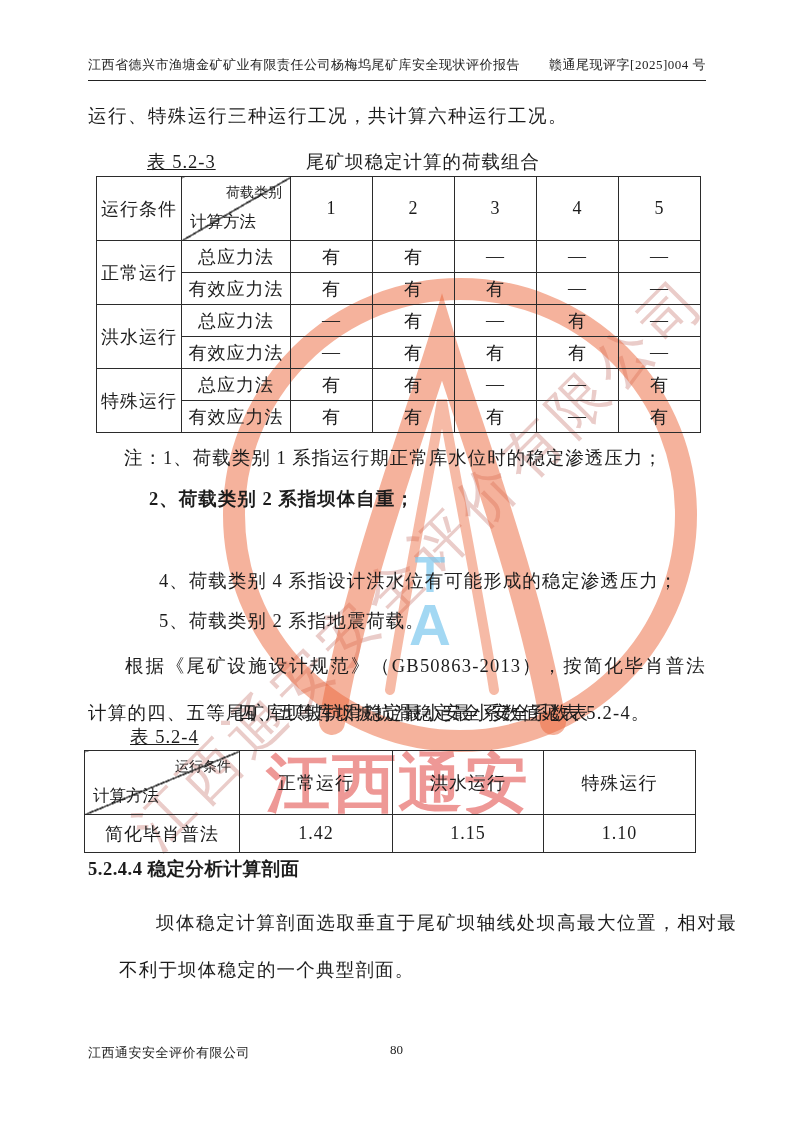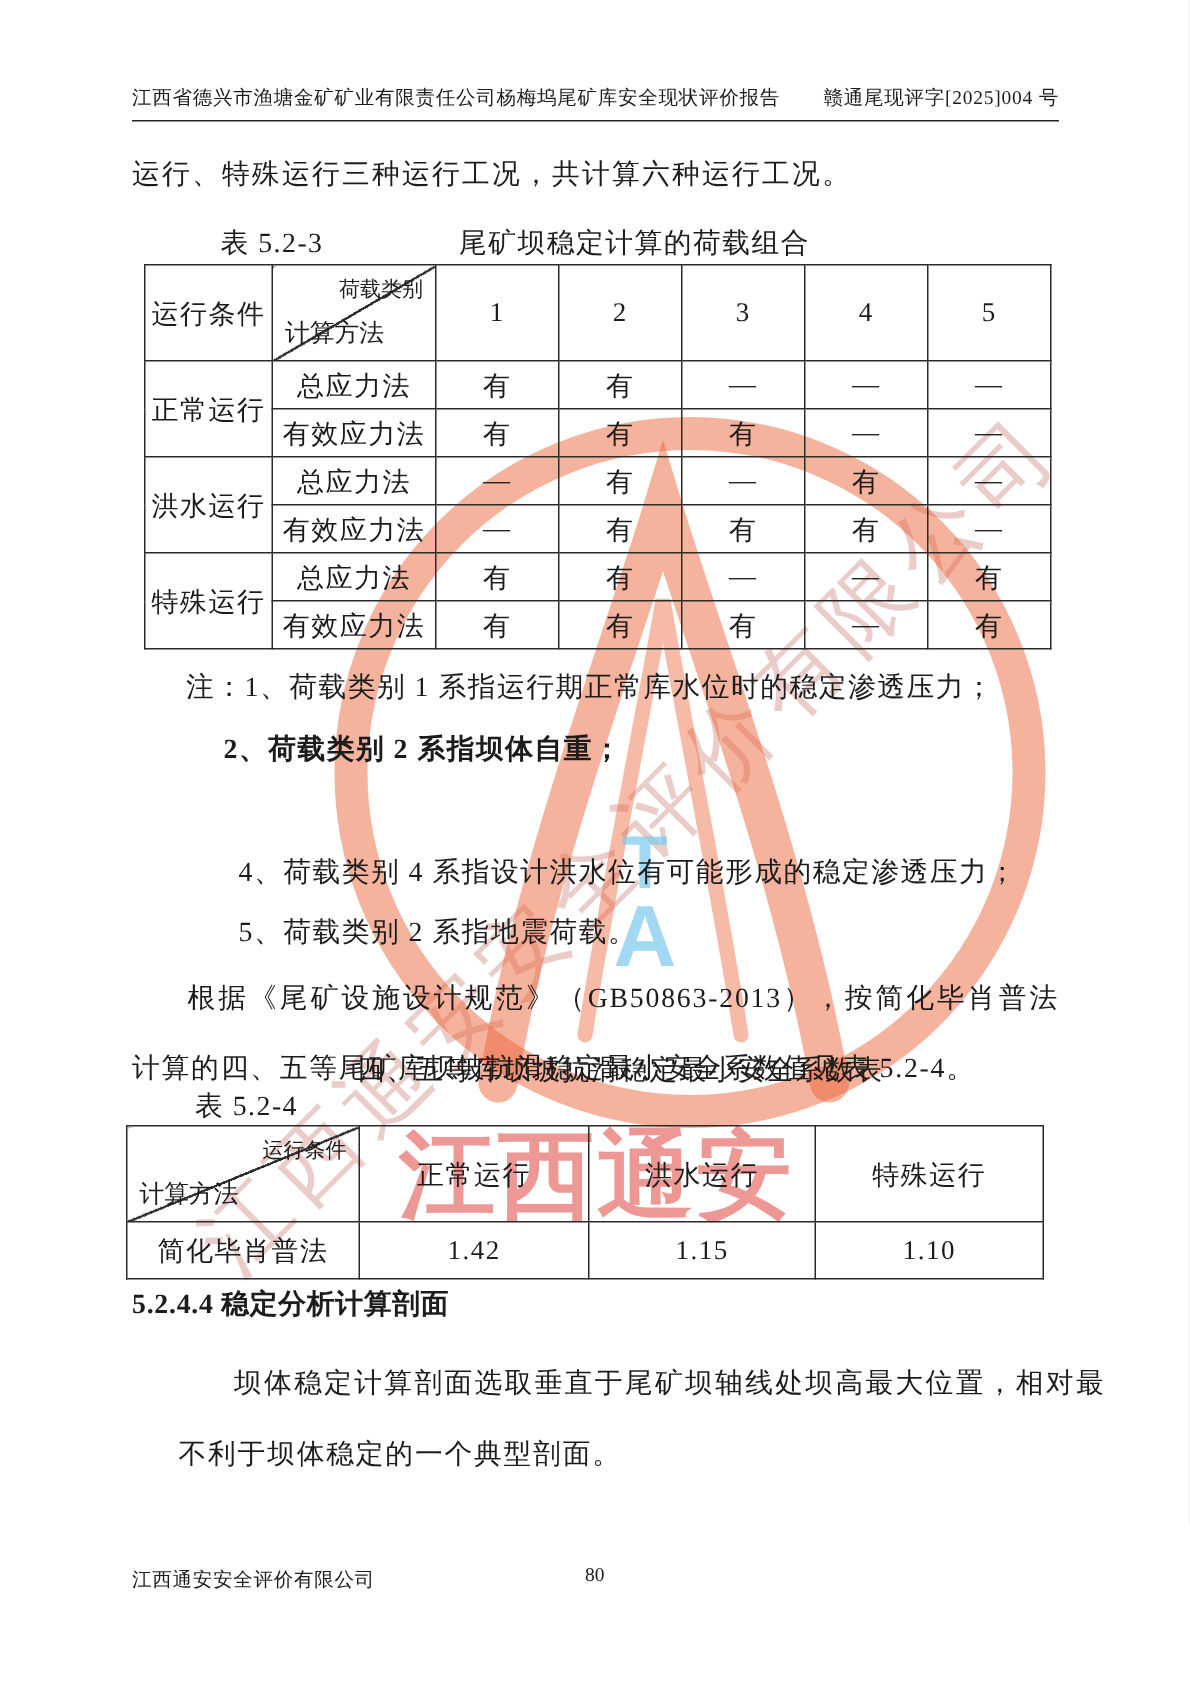--- a/index.html
+++ b/index.html
@@ -27,21 +27,21 @@
   }
   .wm-t{top:550px;font-size:50px;}
   .wm-a{top:596px;font-size:58px;}
   
   .content{position:absolute;inset:0;z-index:1;border-radius:15px;}
   .hdr-left{position:absolute;left:88px;top:56px;font-size:13px;letter-spacing:.5px;}
   .hdr-right{position:absolute;right:87px;top:56px;font-size:13px;letter-spacing:.5px;}
   .hdr-rule{position:absolute;left:88px;right:87px;top:80px;border-top:1.5px solid #222;}
   .intro{position:absolute;left:88px;top:103px;font-size:18.5px;letter-spacing:1.5px;}
   .tbl-title{position:absolute;font-size:18.5px;letter-spacing:1px;}
-  .tbl-title .lbl{position:absolute;white-space:nowrap;}
+  .tbl-title .lbl{position:absolute;white-space:nowrap;text-decoration:underline;}
   .tbl-title .ttl{position:absolute;white-space:nowrap;}
   table.doc{
     position:absolute;border-collapse:collapse;table-layout:fixed;
     background:transparent;
   }
   table.doc td{
     border:1.5px solid #2b2b2b;text-align:center;vertical-align:middle;
     font-size:18px;padding:0;letter-spacing:1px;
   }
   .diag{position:relative;

